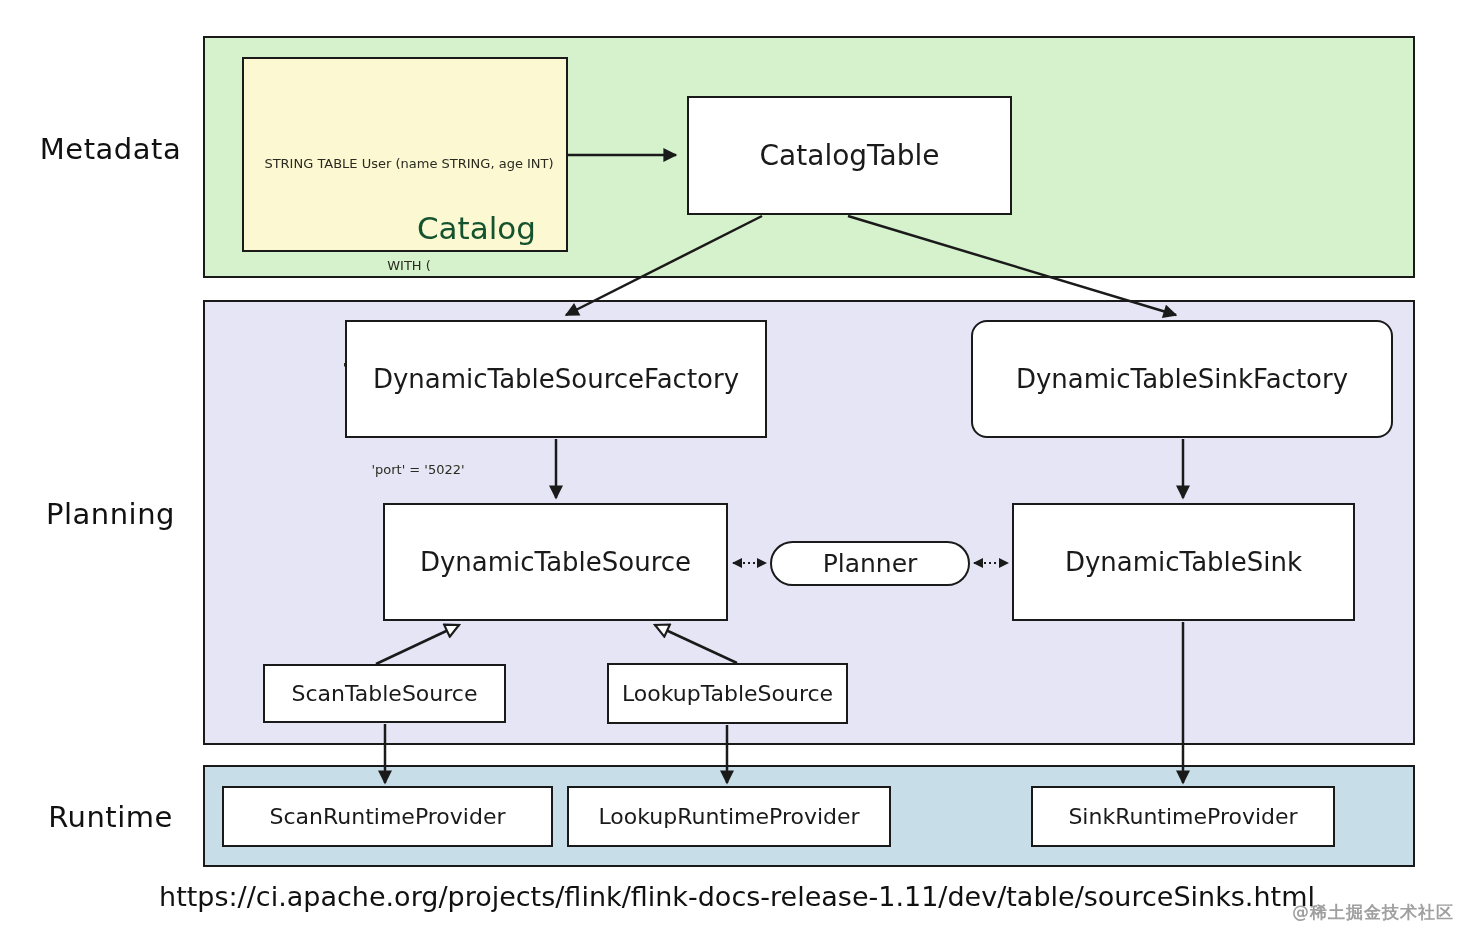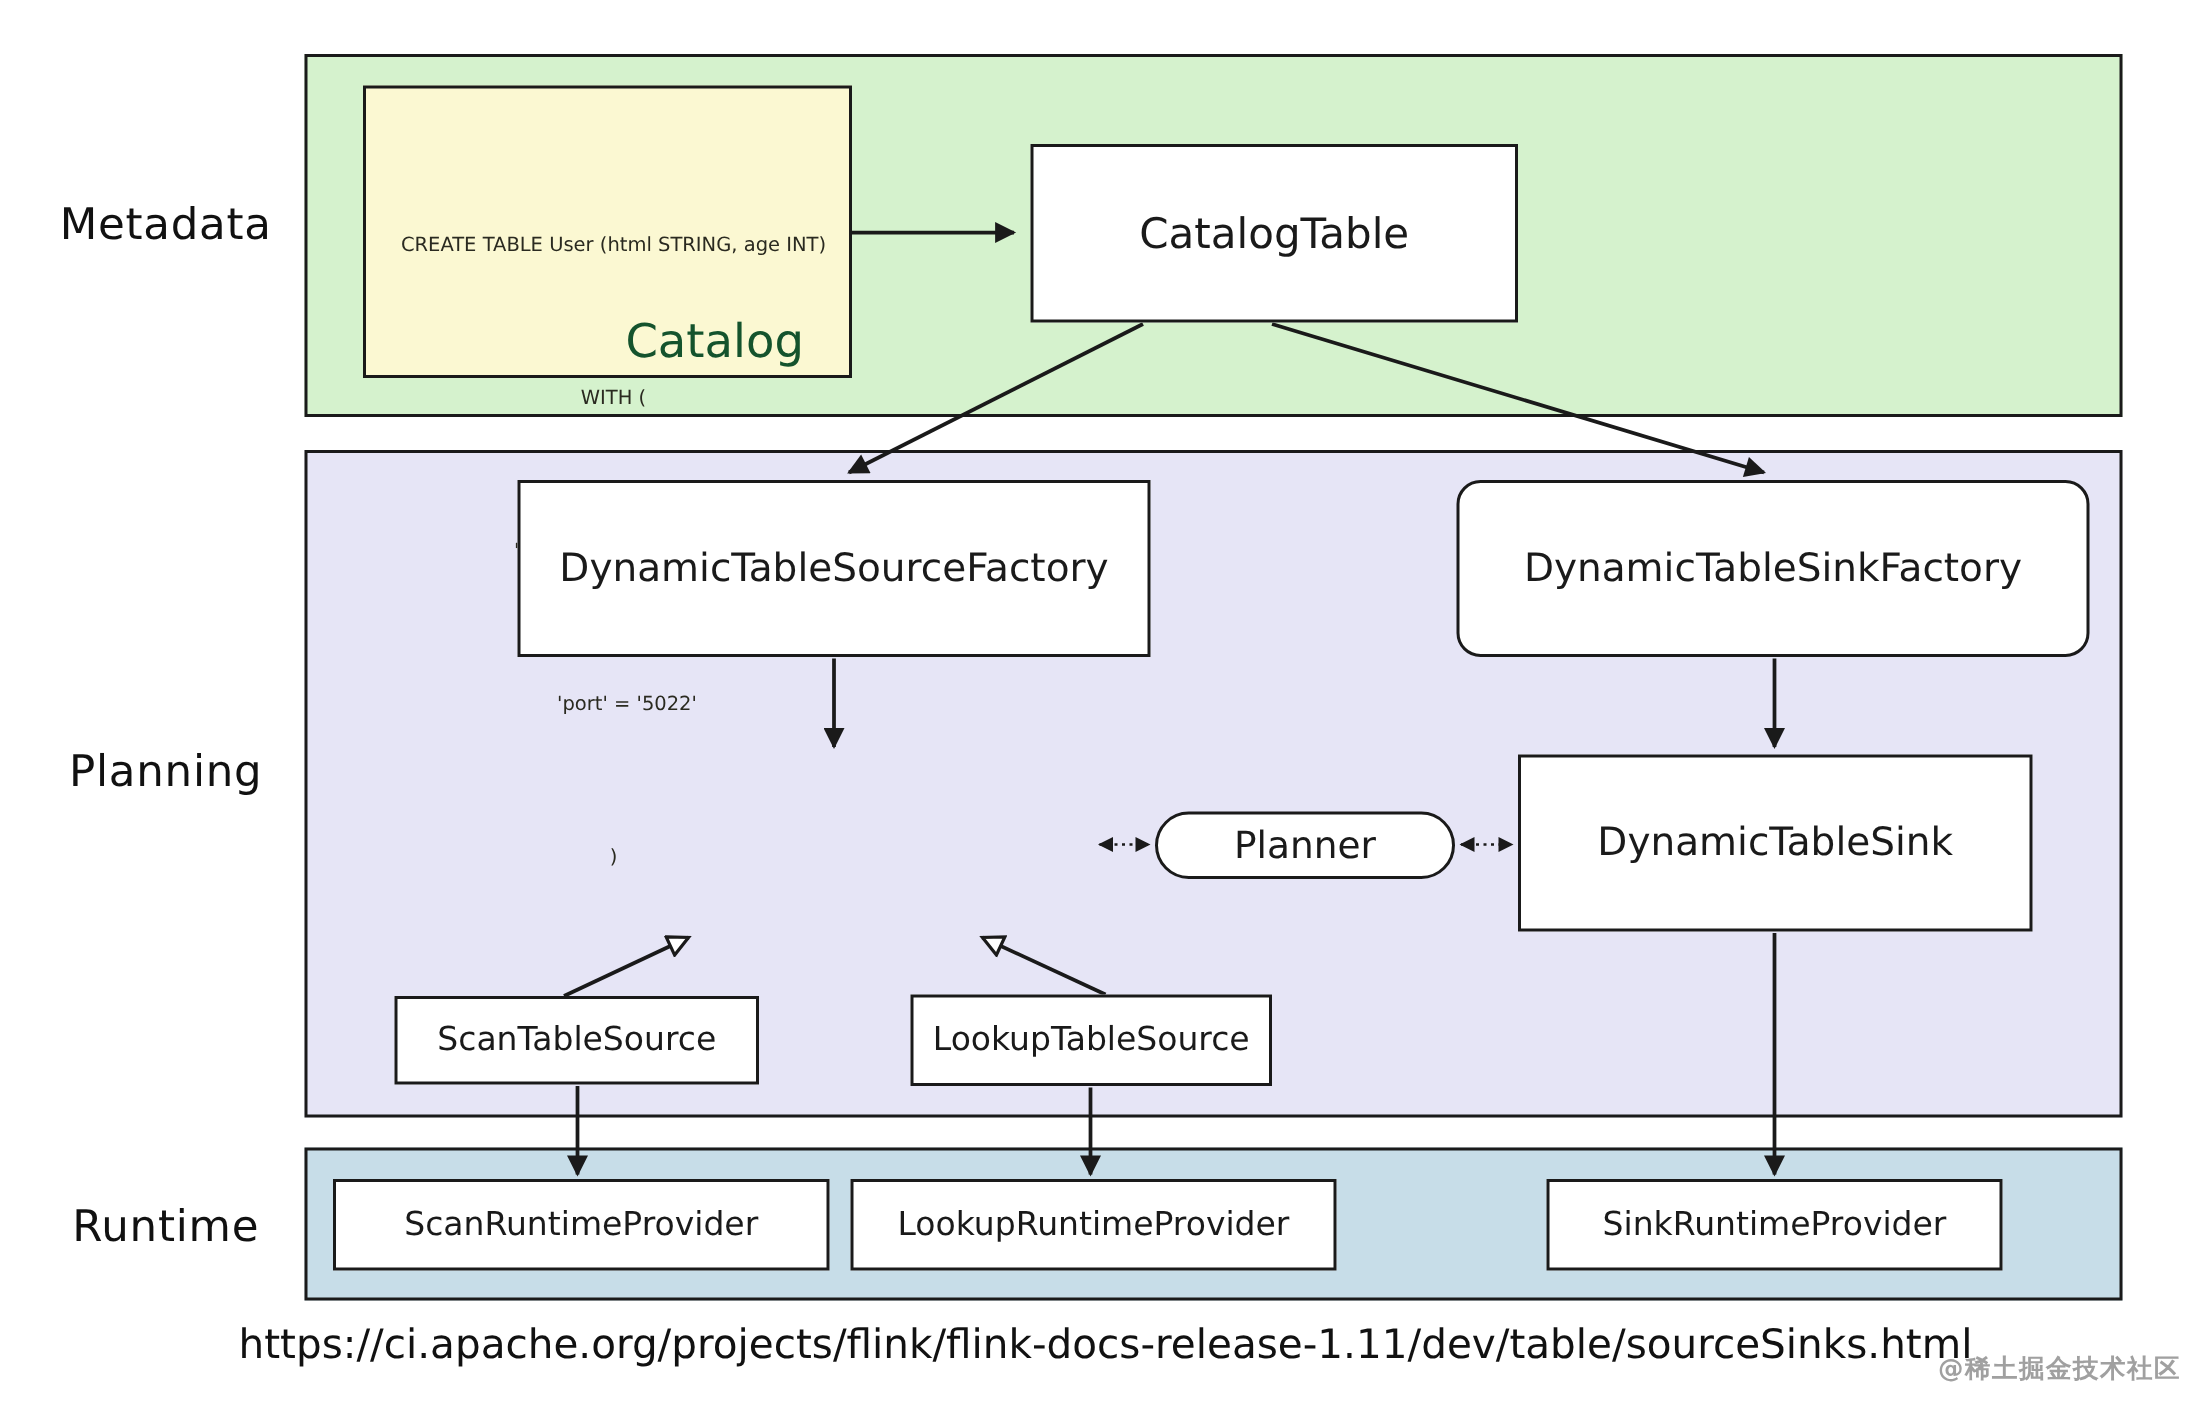--- a/index.html
+++ b/index.html
@@ -98,38 +98,41 @@
     <line x1="376" y1="664" x2="459" y2="625" stroke="#1a1a1a" stroke-width="2.5" marker-end="url(#mOpen)"></line>
     <line x1="737" y1="663" x2="655" y2="625" stroke="#1a1a1a" stroke-width="2.5" marker-end="url(#mOpen)"></line>
 
     <line x1="385" y1="724" x2="385" y2="783" stroke="#1a1a1a" stroke-width="2.5" marker-end="url(#mFilled)"></line>
     <line x1="727" y1="725" x2="727" y2="783" stroke="#1a1a1a" stroke-width="2.5" marker-end="url(#mFilled)"></line>
     <line x1="1183" y1="622" x2="1183" y2="783" stroke="#1a1a1a" stroke-width="2.5" marker-end="url(#mFilled)"></line>
   </svg>
 
   <div class="node node-catalog">
     <div class="code">
-      <div>CREATE TABLE User (html STRING, age INT)</div>
+      <div>STRING TABLE User (name STRING, age INT)</div>
       <div>WITH (</div>
       <div class="indent">'connector' = 'custom',</div>
       <div class="indent">'port' = '5022'</div>
       <div>)</div>
     </div>
     <div class="catalog-title">Catalog</div>
   </div>
 
   <div class="node node-catalog-table">
     <span>CatalogTable</span>
   </div>
 
   <div class="node node-source-factory">
     <span>DynamicTableSourceFactory</span>
   </div>
   <div class="node node-sink-factory">
     <span>DynamicTableSinkFactory</span>
+  </div>
+  <div class="node node-dynamic-source">
+    <span>DynamicTableSource</span>
   </div>
   <div class="node node-planner">
     <span>Planner</span>
   </div>
   <div class="node node-dynamic-sink">
     <span>DynamicTableSink</span>
   </div>
   <div class="node node-scan-source">
     <span>ScanTableSource</span>
   </div>

